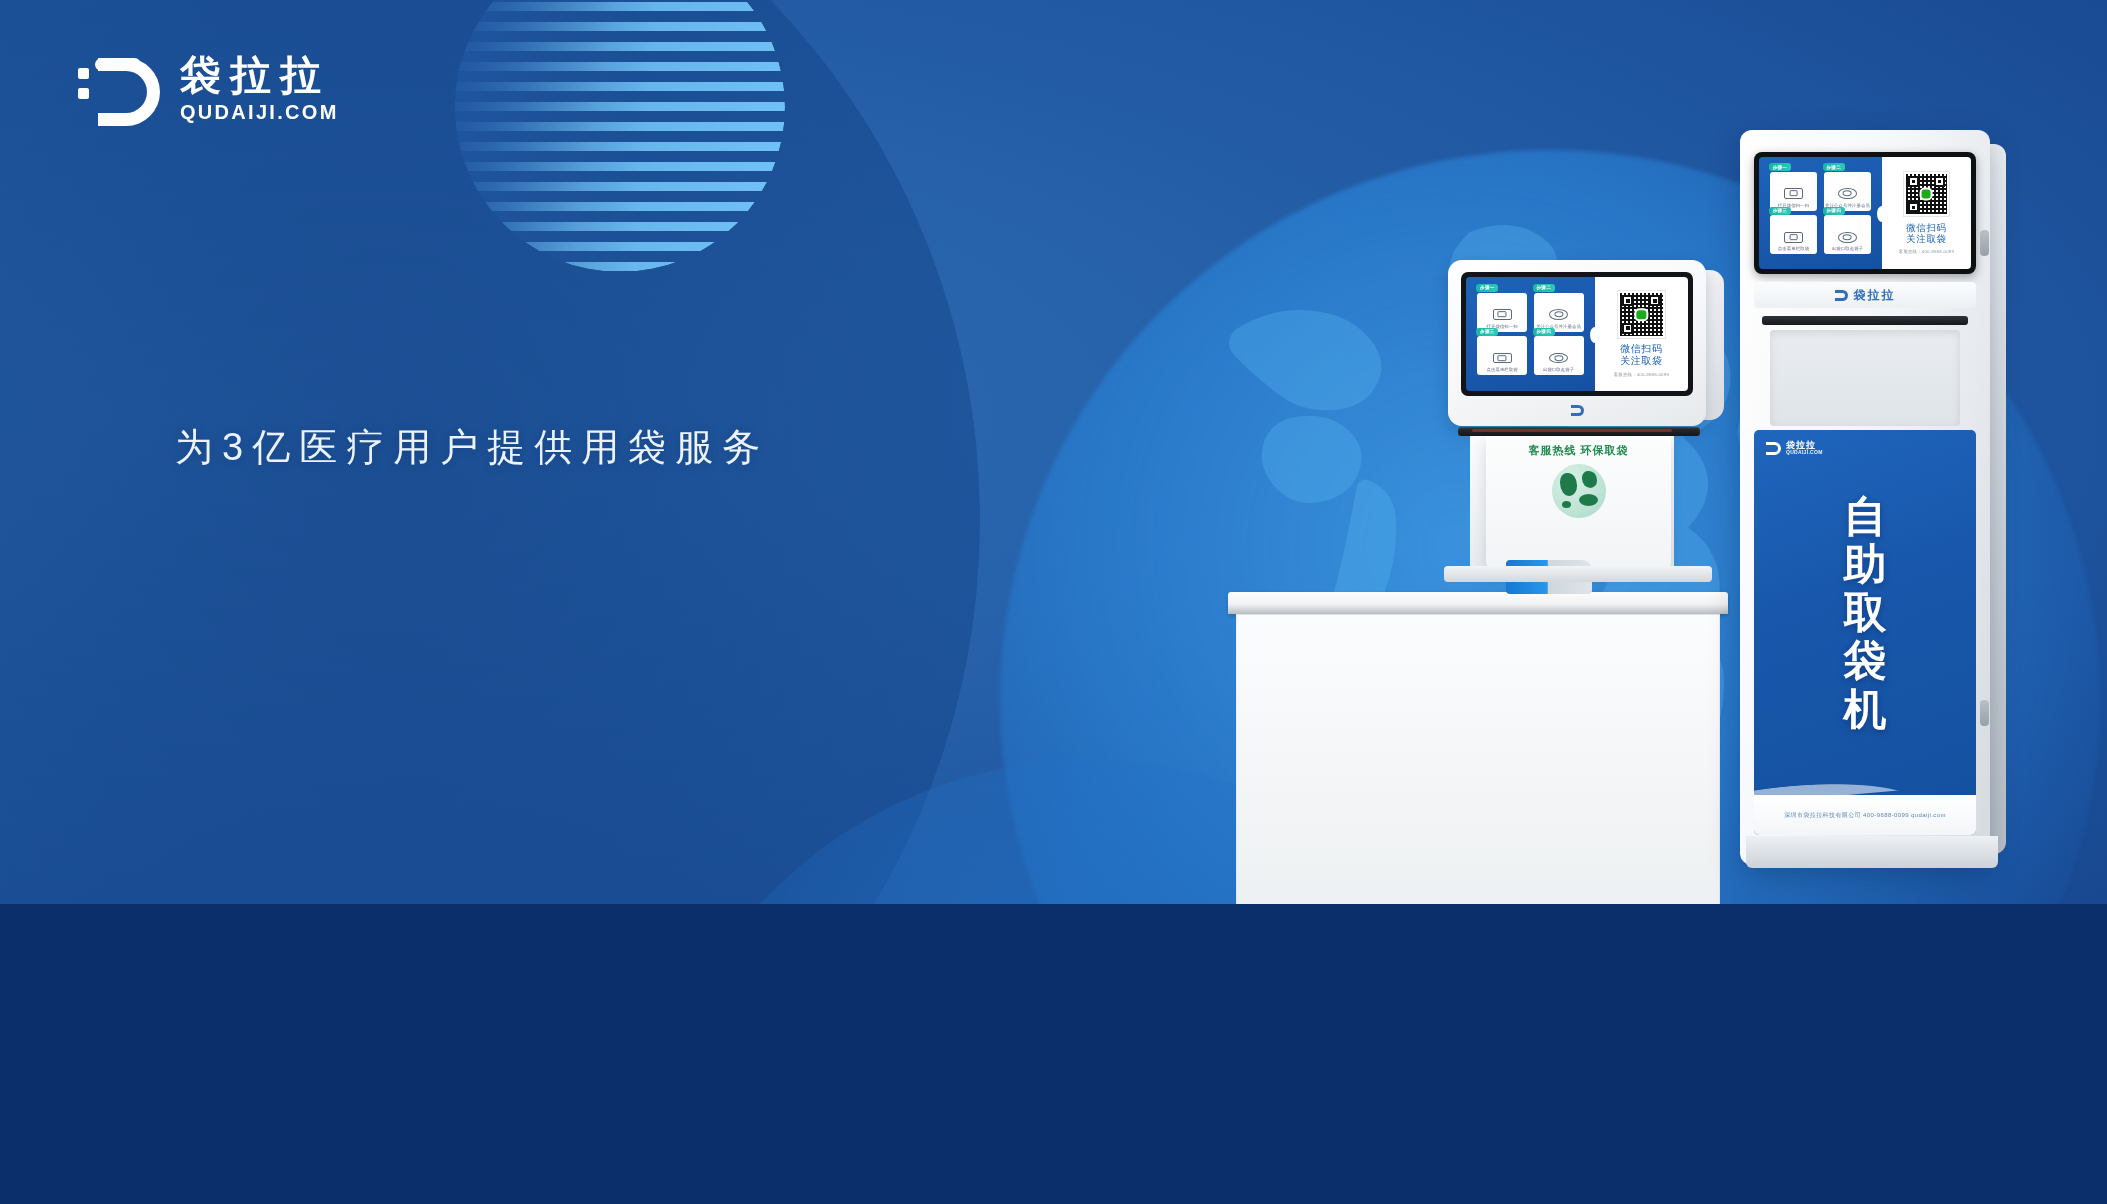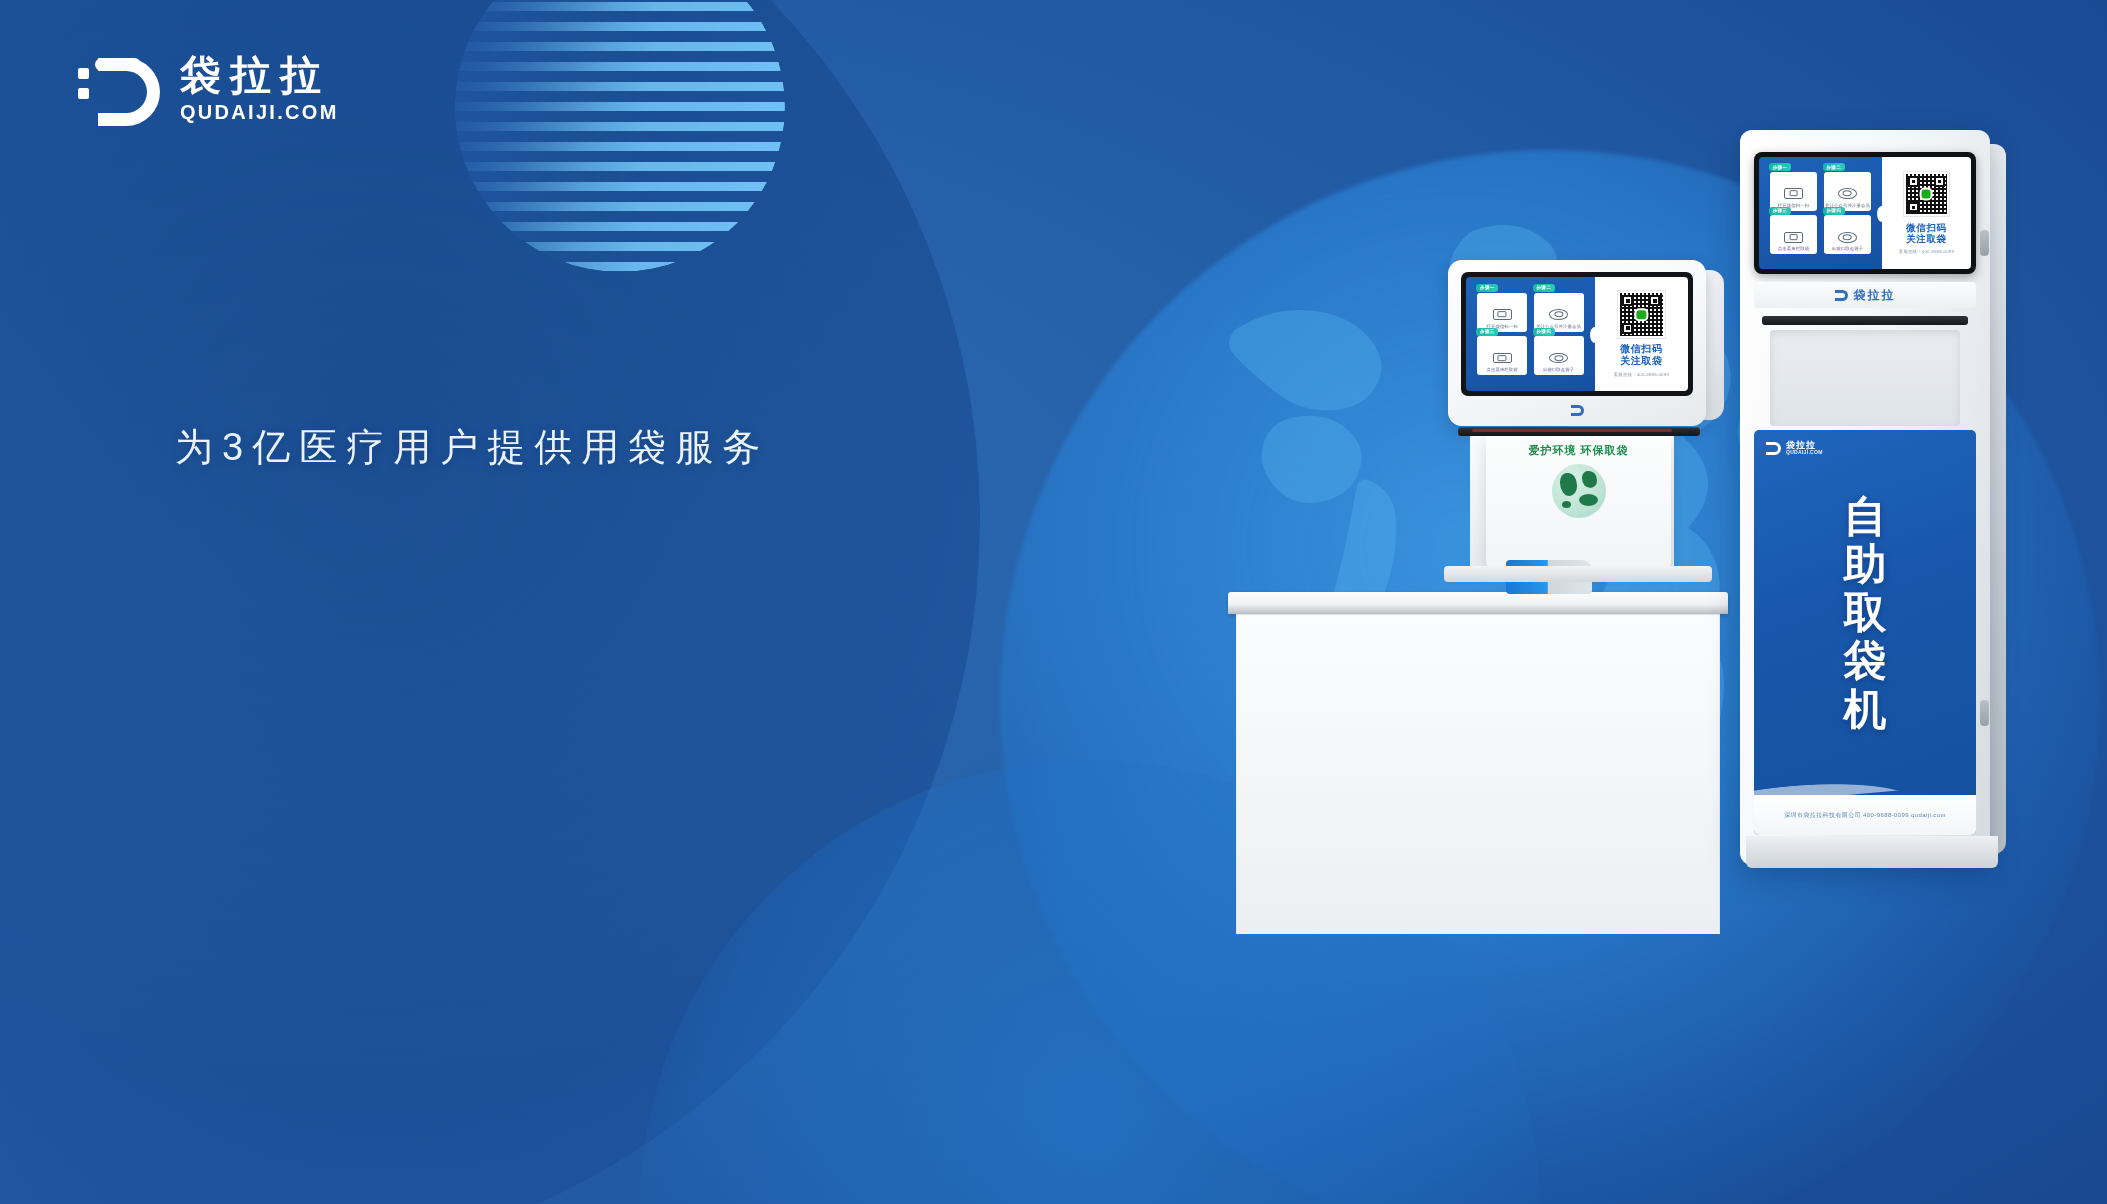--- a/index.html
+++ b/index.html
@@ -6,21 +6,21 @@
   * { margin:0; padding:0; box-sizing:border-box; }
   html,body { background:#0b2f6b; }
   body {
     font-family:"Liberation Sans","DejaVu Sans",sans-serif;
     -webkit-font-smoothing:antialiased;
   }
 
   
   .stage{
     position:relative;
-    width:2107px; height:1204px;
+    width:2107px; height:904px;
     overflow:hidden;
     background:
       radial-gradient(150% 120% at 14% 46%, #2f6fb8 0%, #2763ab 26%, #1f56a0 52%, #17478f 74%, #123f84 100%);
   }
 
   
   .bg-glow-circle{
     position:absolute; left:1000px; top:150px;
     width:1100px; height:1100px; border-radius:50%;
     background:radial-gradient(circle at 42% 36%, rgba(60,150,225,.92) 0%, rgba(42,126,208,.80) 38%, rgba(30,100,185,.42) 66%, rgba(28,92,175,0) 78%);
@@ -373,21 +373,21 @@
   .qr .fp.tl{ left:5%; top:5%; }
   .qr .fp.tr{ right:5%; top:5%; }
   .qr .fp.bl{ left:5%; bottom:5%; }
   .qr .wx{
     position:absolute; left:50%; top:50%; transform:translate(-50%,-50%);
     width:22%; height:22%; background:#1aad19; border-radius:3px;
     box-shadow:0 0 0 2px #fff;
   }
   .wx-title{
     margin-top:7%;
-    color:#1a5fb8; font-weight:700; text-align:center;
+    color:#1a5fb8; font-weight:400; text-align:center;
     font-size:10px; line-height:1.22; letter-spacing:.6px;
   }
   .wx-sub{
     margin-top:5%;
     color:#8a97a5; font-size:4.4px; letter-spacing:.2px; text-align:center;
   }
   
   .kiosk-screen .wx-title{ font-size:9.5px; }
 
   
@@ -504,21 +504,21 @@
         <div class="mini-logo-strip">
           <span class="brandmark"></span>
         </div>
       </div>
 
       <div class="mini-slot"></div>
       <div class="mini-leg l"></div>
       <div class="mini-leg r"></div>
 
       <div class="mini-body">
-        <div class="eco-text">爱护环境 环保取袋</div>
+        <div class="eco-text">客服热线 环保取袋</div>
         <div class="eco-globe">
           <i></i>
             <i></i>
             <i></i>
             <i></i>
         </div>
       </div>
       <div class="mini-bagslot"></div>
       <div class="mini-base"></div>
     </div>

